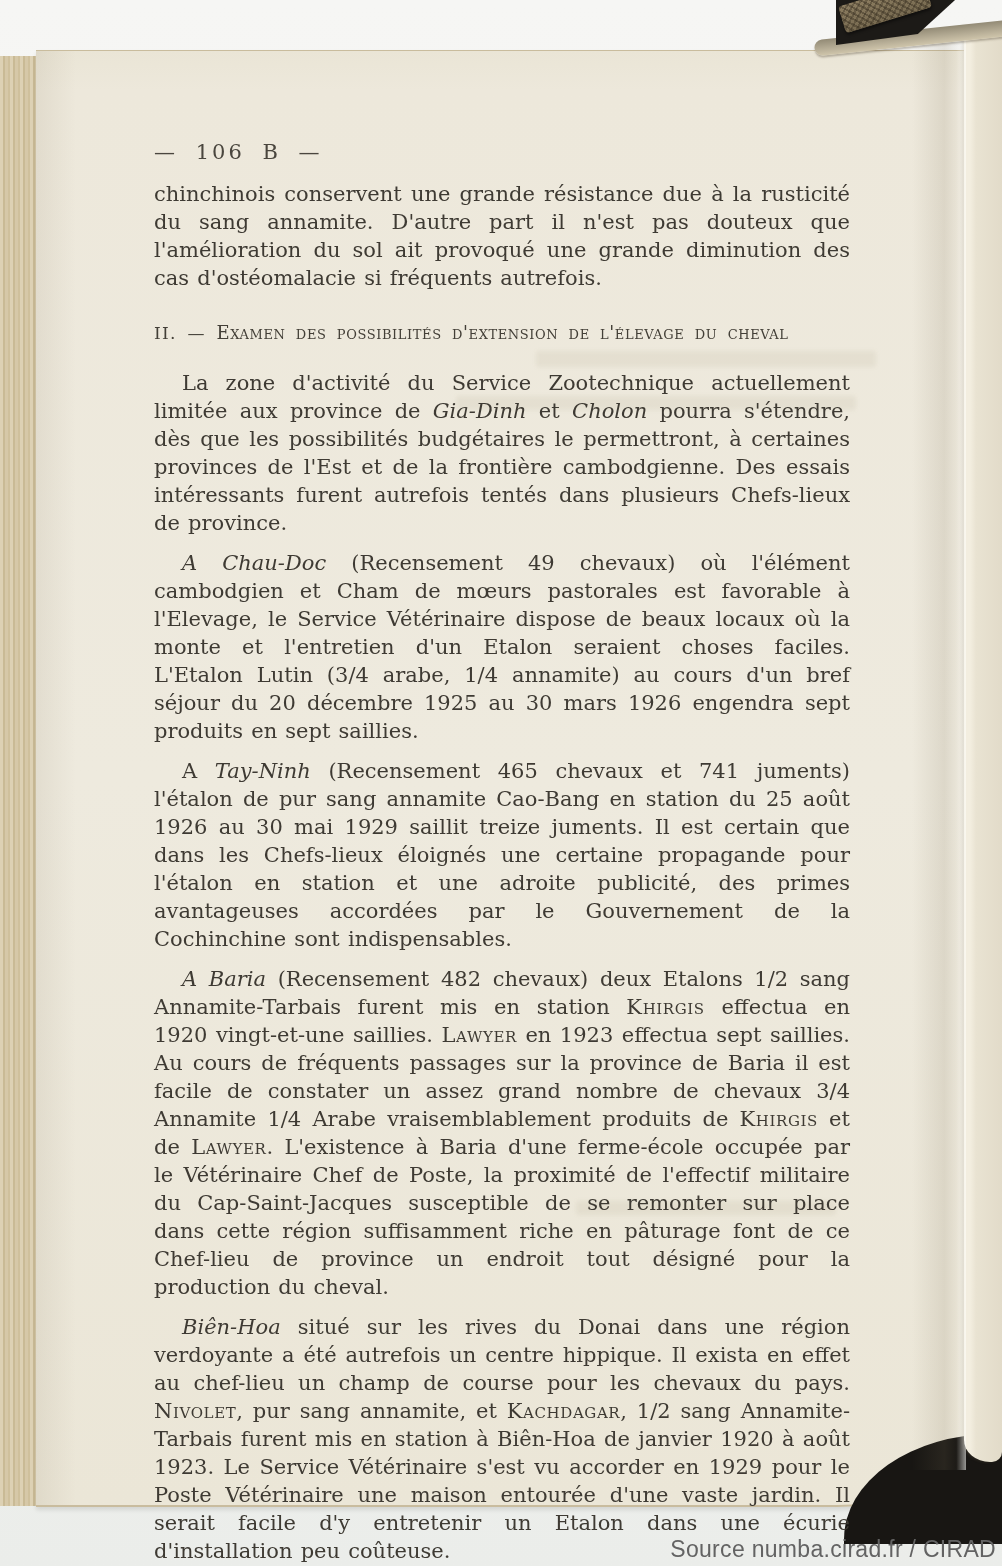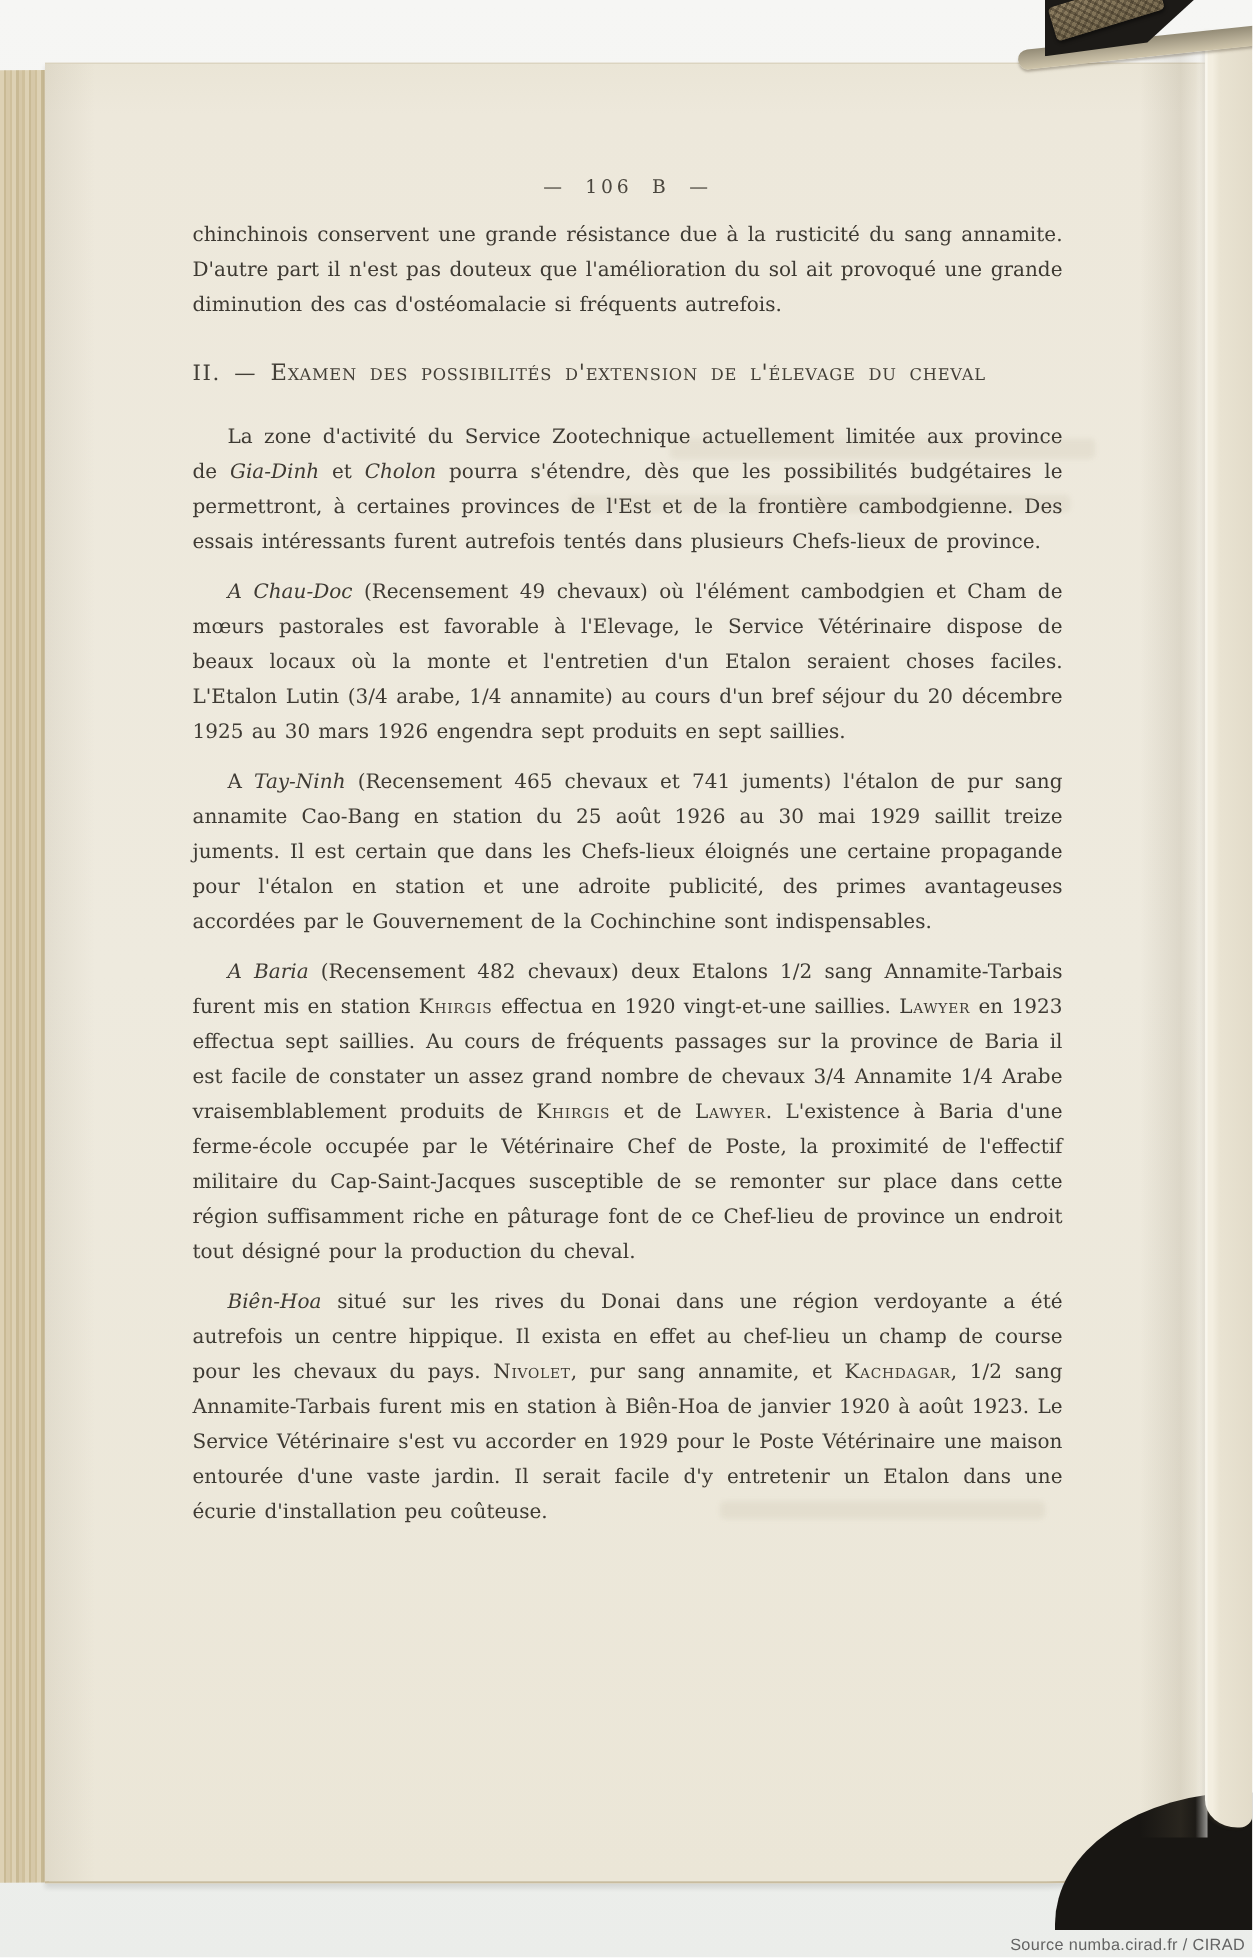--- a/index.html
+++ b/index.html
@@ -92,42 +92,42 @@
 
   
   .ghost { position:absolute; background: rgba(125,110,78,0.08); filter: blur(2px); border-radius:4px; }
 
   
   .text-block {
     position:absolute; left:154px; top:140px; width:696px;
     color:#3e3a33;
   }
   .pagenum {
-    text-align:center; font-size:15px; letter-spacing:3px; word-spacing:8px;
+    text-align:left; font-size:21px; letter-spacing:3px; word-spacing:8px;
     color:#4a463e; margin-bottom:16px;
   }
   .para {
-    font-size:16px; line-height:28px; text-align:justify;
+    font-size:21px; line-height:28px; text-align:justify;
     word-spacing:1.5px; margin:5px 0 12px 0;
   }
   .para.indent { text-indent:28px; }
   .heading {
     font-size:17px; letter-spacing:1.3px; word-spacing:4px;
     color:#433f37; margin:30px 0 26px 0; white-space:nowrap;
   }
   .s-n { }
   .s-i { font-style:italic; }
   .s-sc { font-variant: small-caps; letter-spacing:0.6px; }
   .heading .s-sc { font-size:18px; }
 
   
   .watermark {
     position:absolute; right:6px; bottom:3px; z-index:50;
     font-family:"Liberation Sans", sans-serif;
-    font-size:13px; color:#636363; letter-spacing:0.3px;
+    font-size:23px; color:#636363; letter-spacing:0.3px;
   }
 </style>
 </head>
 <body>
 
 <div class="screen">
 
   <div class="page-edges"></div>
   <div class="page-edges-inner"></div>
 

